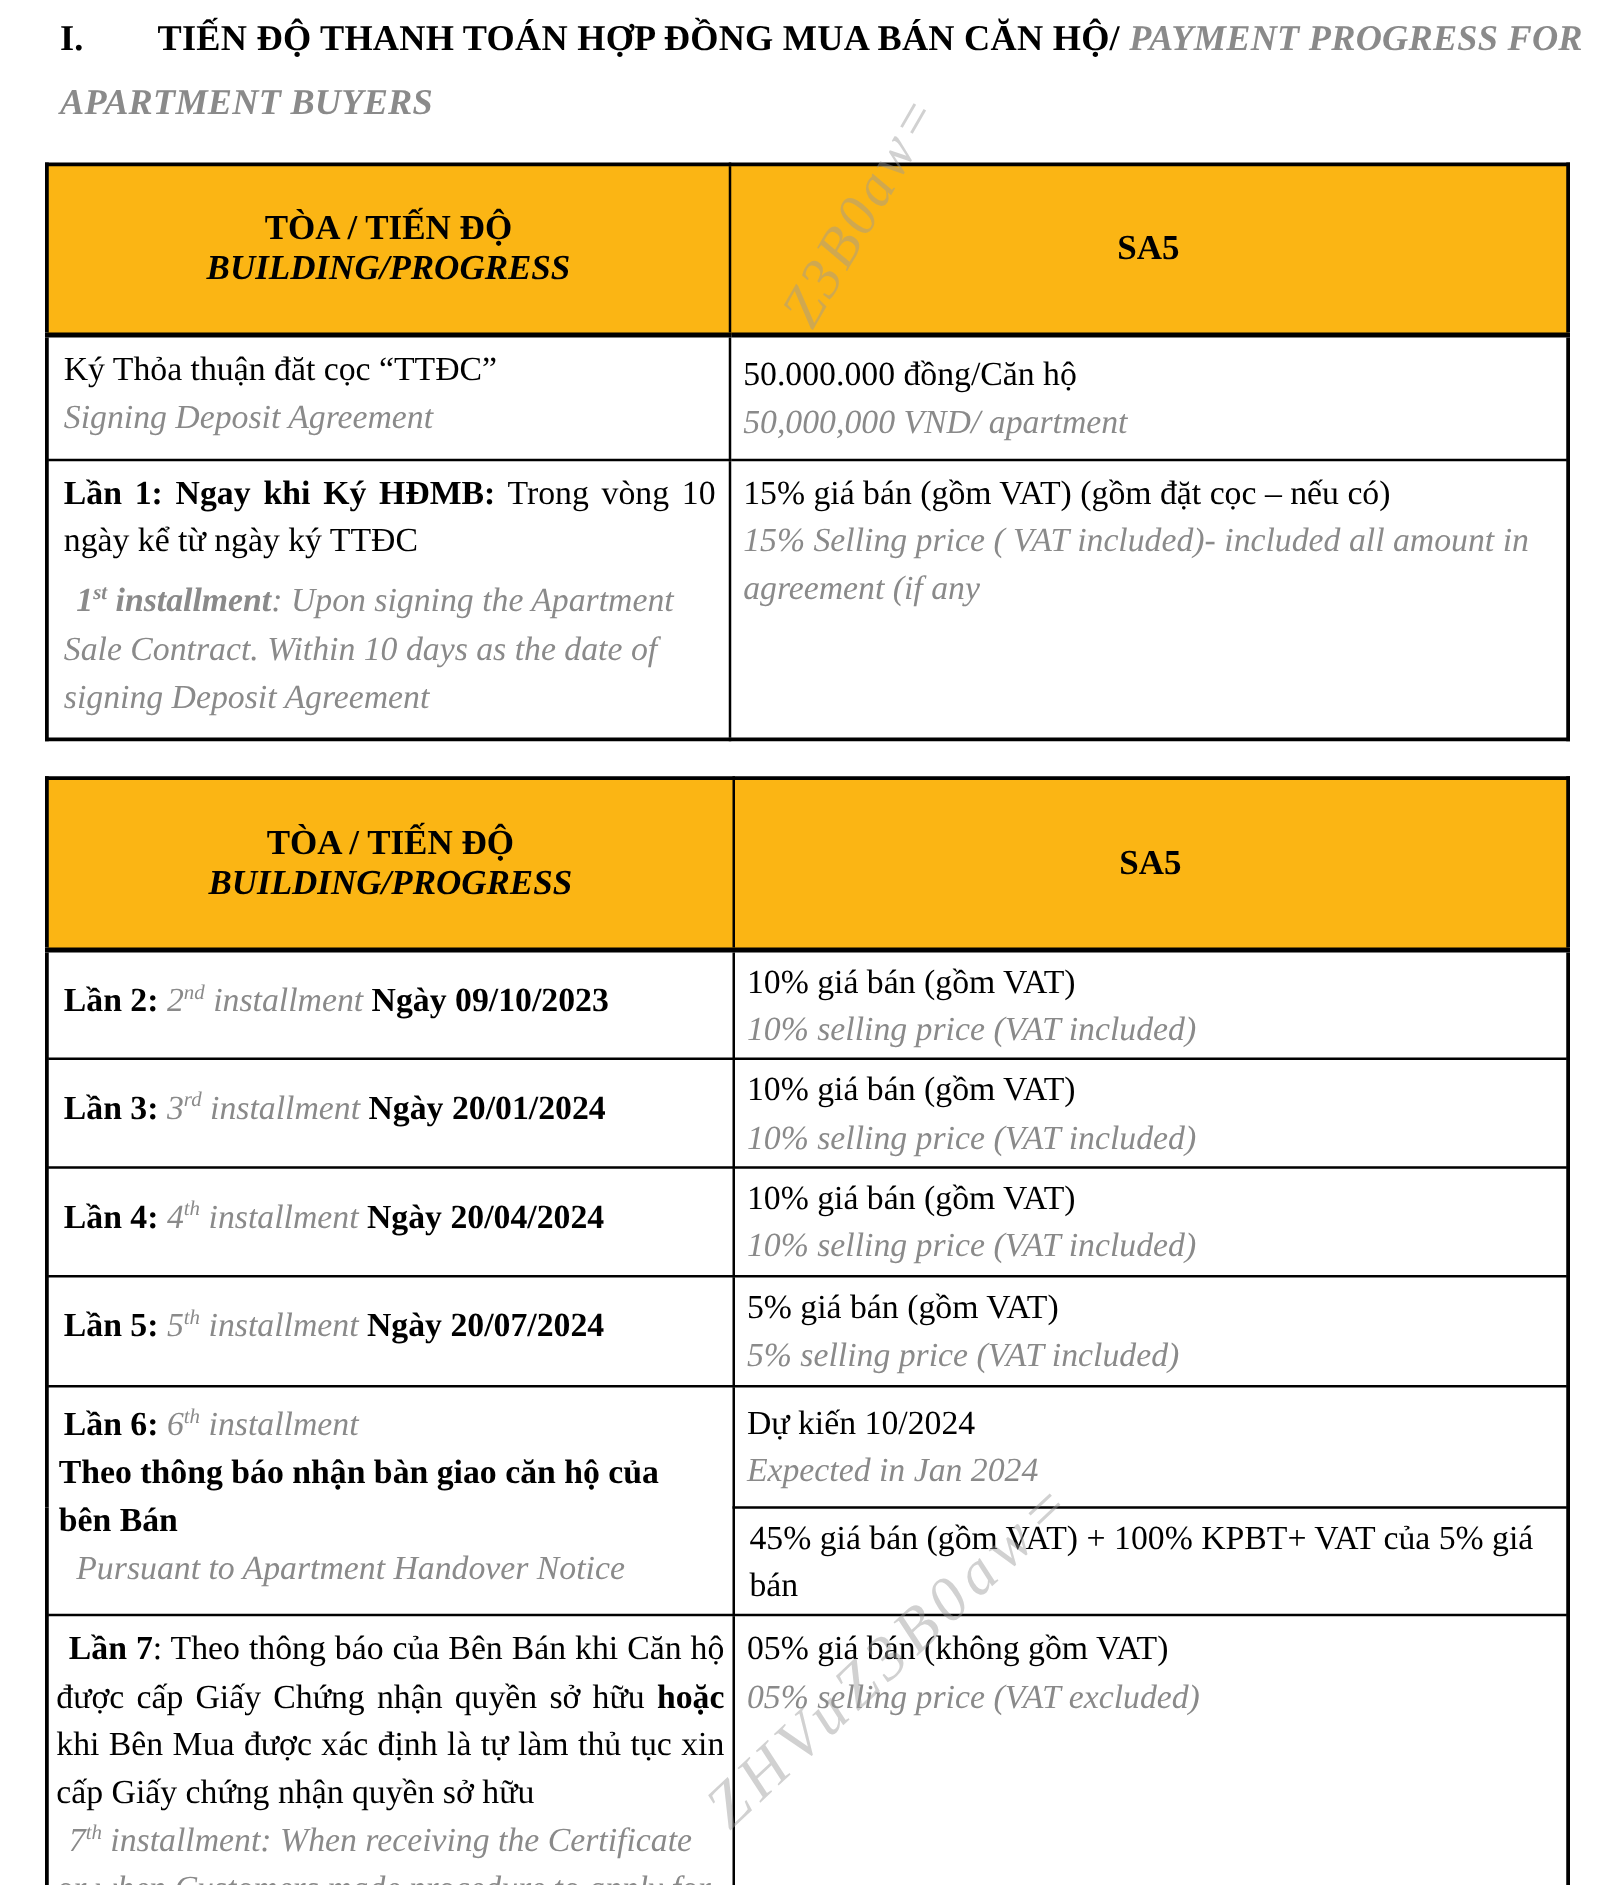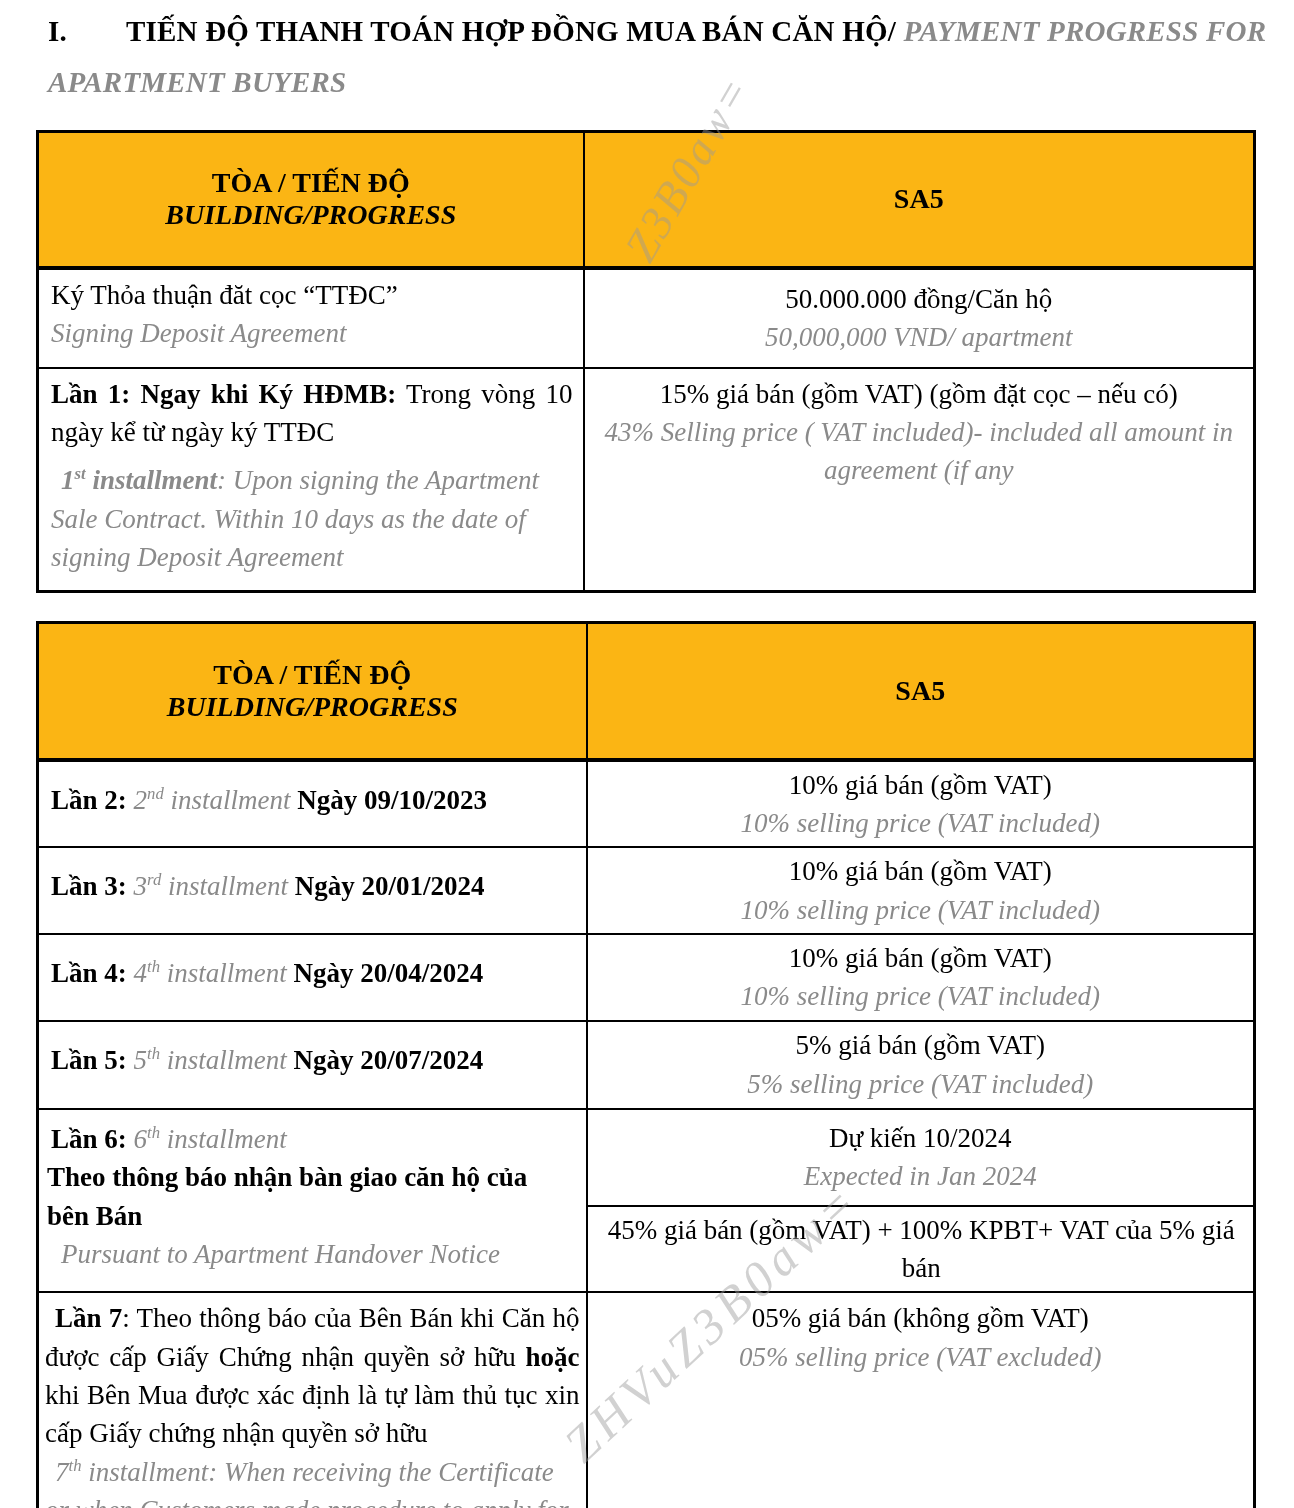--- a/index.html
+++ b/index.html
@@ -13,21 +13,21 @@
   .heading .en { color:#8a8a8a; font-style:italic; }
 
   
   table { border-collapse:collapse; table-layout:fixed; margin-left:36px; width:1217px; border:3px solid #000000; }
   .t1 { margin-top:22px; }
   .t2 { margin-top:28px; }
   th, td { border:2px solid #000; font-size:27px; }
   thead th { background:#FBB514; border-bottom:4px solid #000; height:137px; text-align:center; vertical-align:middle; font-size:28px; }
   thead .sub { font-style:italic; }
   td.lc { width:546px; text-align:left; vertical-align:middle; padding:6px 10px 14px 12px; }
-  td.rc { text-align:center; vertical-align:middle; padding:4px 10px; }
+  td.rc { vertical-align:middle; padding:4px 10px; }
   .top { vertical-align:top !important; padding-top:6px !important; }
   .g  { color:#8a8a8a; font-style:italic; }
   .gb { color:#8a8a8a; font-style:italic; font-weight:bold; }
   .b  { font-weight:bold; }
   sup { font-size:0.62em; vertical-align:super; line-height:0; }
   .just { text-align:justify; }
   .ind { text-indent:10px; }
   .line { line-height:1.42; }
 
   
@@ -83,21 +83,21 @@
           <div class="g line">50,000,000 VND/ apartment</div>
         </td>
       </tr>
       <tr class="h180">
         <td class="lc top">
           <p class="just line"><span class="b">Lần 1: Ngay khi Ký HĐMB:</span><span> Trong vòng 10 ngày kể từ ngày ký TTĐC</span></p>
           <p class="g line ind" style="margin-top:10px"><span class="gb">1</span><sup class="gb">st</sup><span class="gb"> installment</span><span>: Upon signing the Apartment Sale Contract. Within 10 days as the date of signing Deposit Agreement</span></p>
         </td>
         <td class="rc top">
           <div class="line">15% giá bán (gồm VAT) (gồm đặt cọc – nếu có)</div>
-          <div class="g line">43% Selling price ( VAT included)- included all amount in agreement (if any</div>
+          <div class="g line">15% Selling price ( VAT included)- included all amount in agreement (if any</div>
         </td>
       </tr>
     </tbody>
   </table>
 
   <table class="t2">
     <colgroup>
         <col style="width:549px">
         <col style="width:668px">
       </colgroup>

